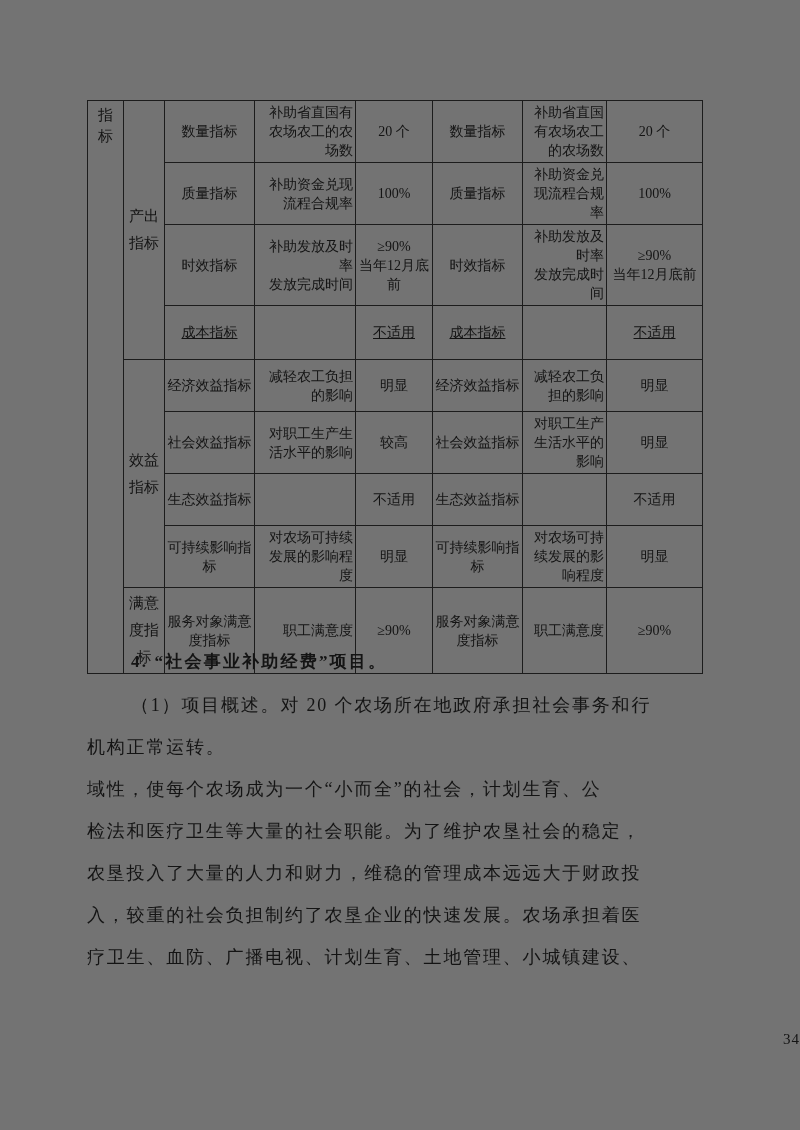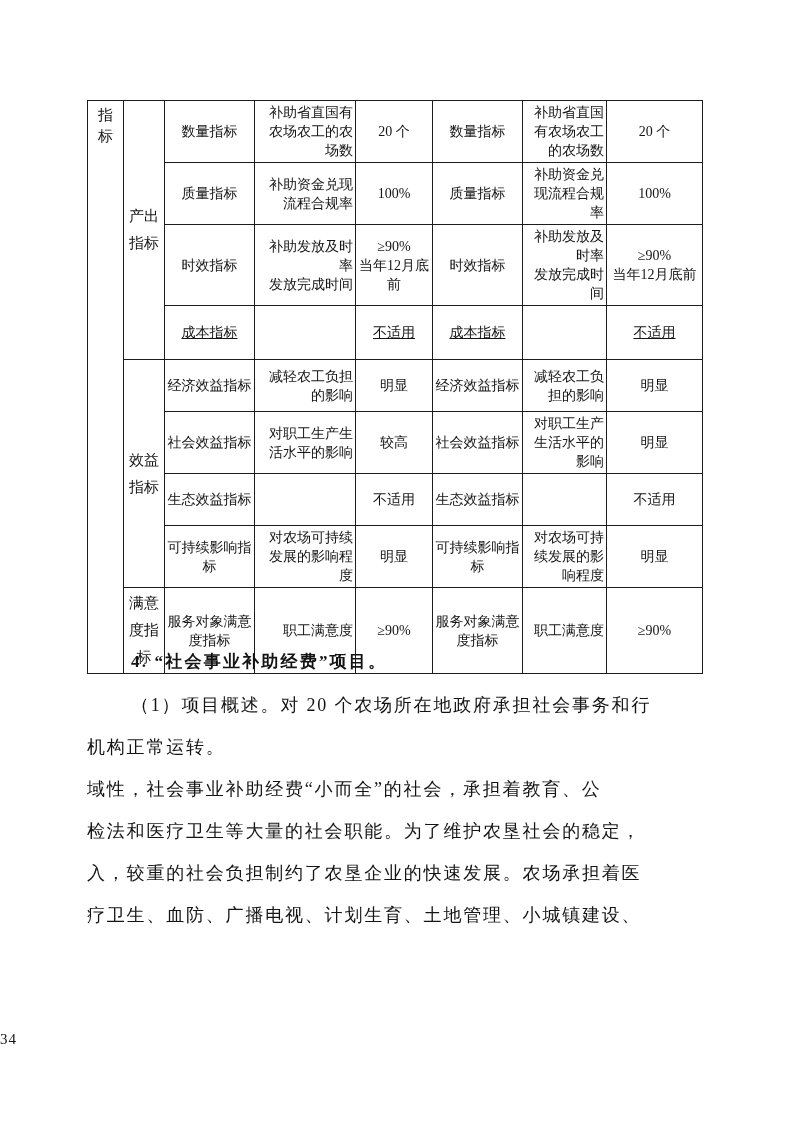--- a/index.html
+++ b/index.html
@@ -1,18 +1,18 @@
 <!DOCTYPE html>
 <html><head>
 <meta charset="utf-8">
 <style>
   html,body{margin:0;padding:0;background:#e8e8e8;}
   .page{
     position:relative;width:800px;height:1130px;margin:0 auto;
-    background:#ffffff;color:#141414;
+    background:#737373;color:#141414;
     font-family:"Liberation Serif","DejaVu Serif",serif;
     overflow:hidden;
   }
   
   table.perf{
     position:absolute;left:87px;top:100px;width:615px;
     border-collapse:collapse;table-layout:fixed;
   }
   table.perf td{
     border:1.5px solid #1c1c1c;
@@ -41,21 +41,21 @@
     font-weight:bold;font-size:17px;letter-spacing:2.2px;
     line-height:44px;text-indent:44px;
   }
   .para .line{
     font-size:18px;letter-spacing:1.8px;line-height:42px;
     white-space:nowrap;
   }
   .para .line.indent{text-indent:44px;}
   .pageno{
     position:absolute;left:0;top:1031px;width:100%;
-    text-align:left;font-size:15px;letter-spacing:1px;
+    text-align:right;font-size:15px;letter-spacing:1px;
   }
 </style>
 </head>
 <body>
 
 <div class="page">
 
   <table class="perf">
     <colgroup>
       <col style="width:36px">
@@ -151,22 +151,23 @@
     </tbody>
   </table>
 
   <div class="content">
     <div class="heading">4. “社会事业补助经费”项目。</div>
     <div class="para">
       <div class="line indent">（1）项目概述。对 20 个农场所在地政府承担社会事务和行</div>
       <div class="line">机构正常运转。</div>
     </div>
     <div class="para">
-      <div class="line">域性，社会事业补助经费“小而全”的社会，承担着教育、公</div>
+      <div class="line">域性，使每个农场成为一个“小而全”的社会，计划生育、公</div>
       <div class="line">检法和医疗卫生等大量的社会职能。为了维护农垦社会的稳定，</div>
+      <div class="line">农垦投入了大量的人力和财力，维稳的管理成本远远大于财政投</div>
       <div class="line">入，较重的社会负担制约了农垦企业的快速发展。农场承担着医</div>
       <div class="line">疗卫生、血防、广播电视、计划生育、土地管理、小城镇建设、</div>
     </div>
   </div>
 
   <div class="pageno">34</div>
 
 </div>
 
 </body></html>

